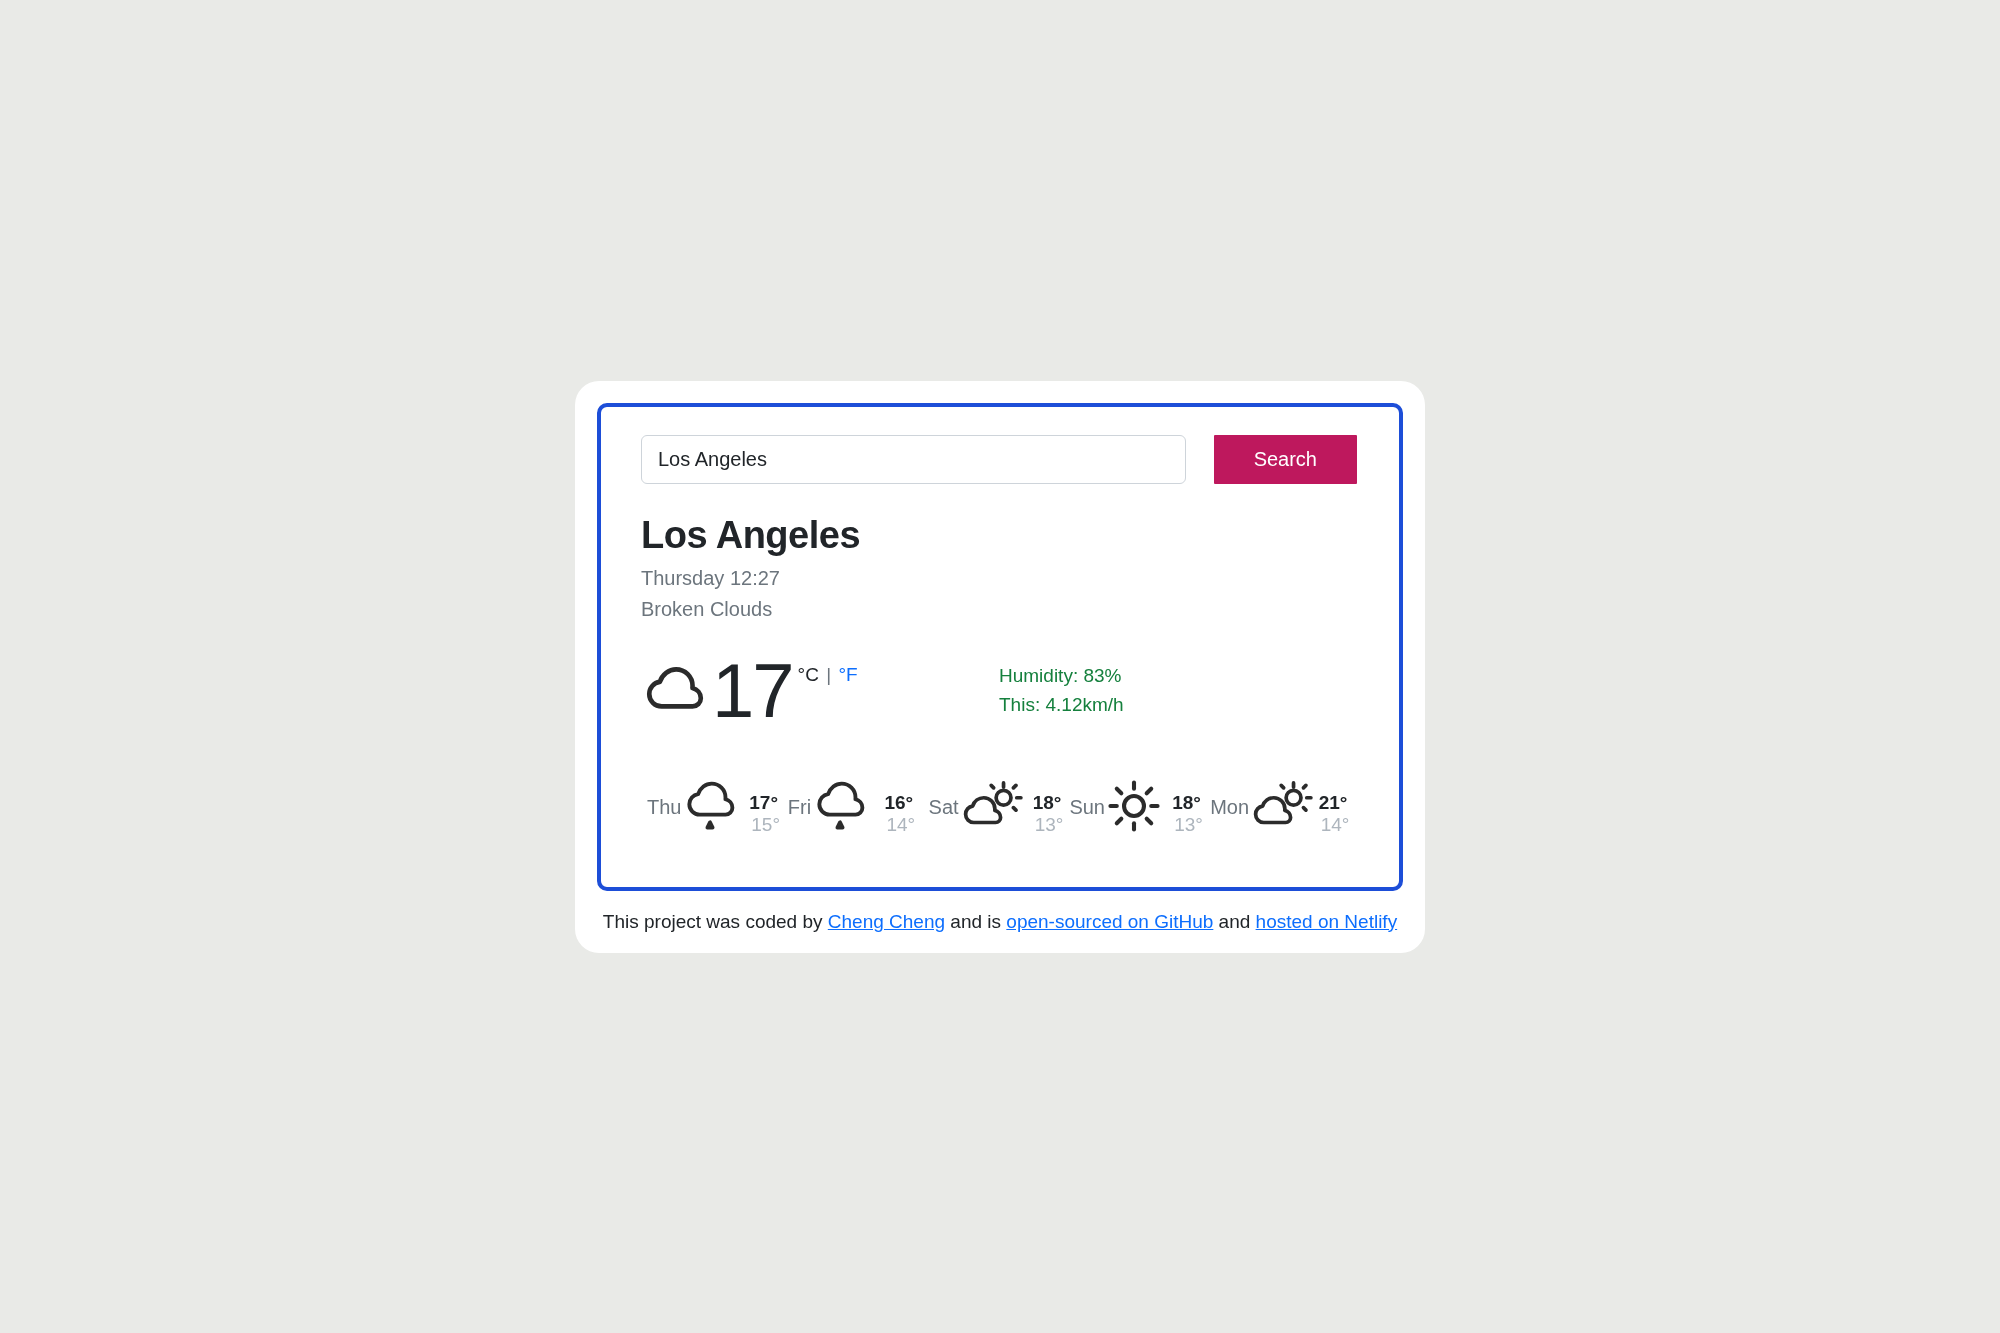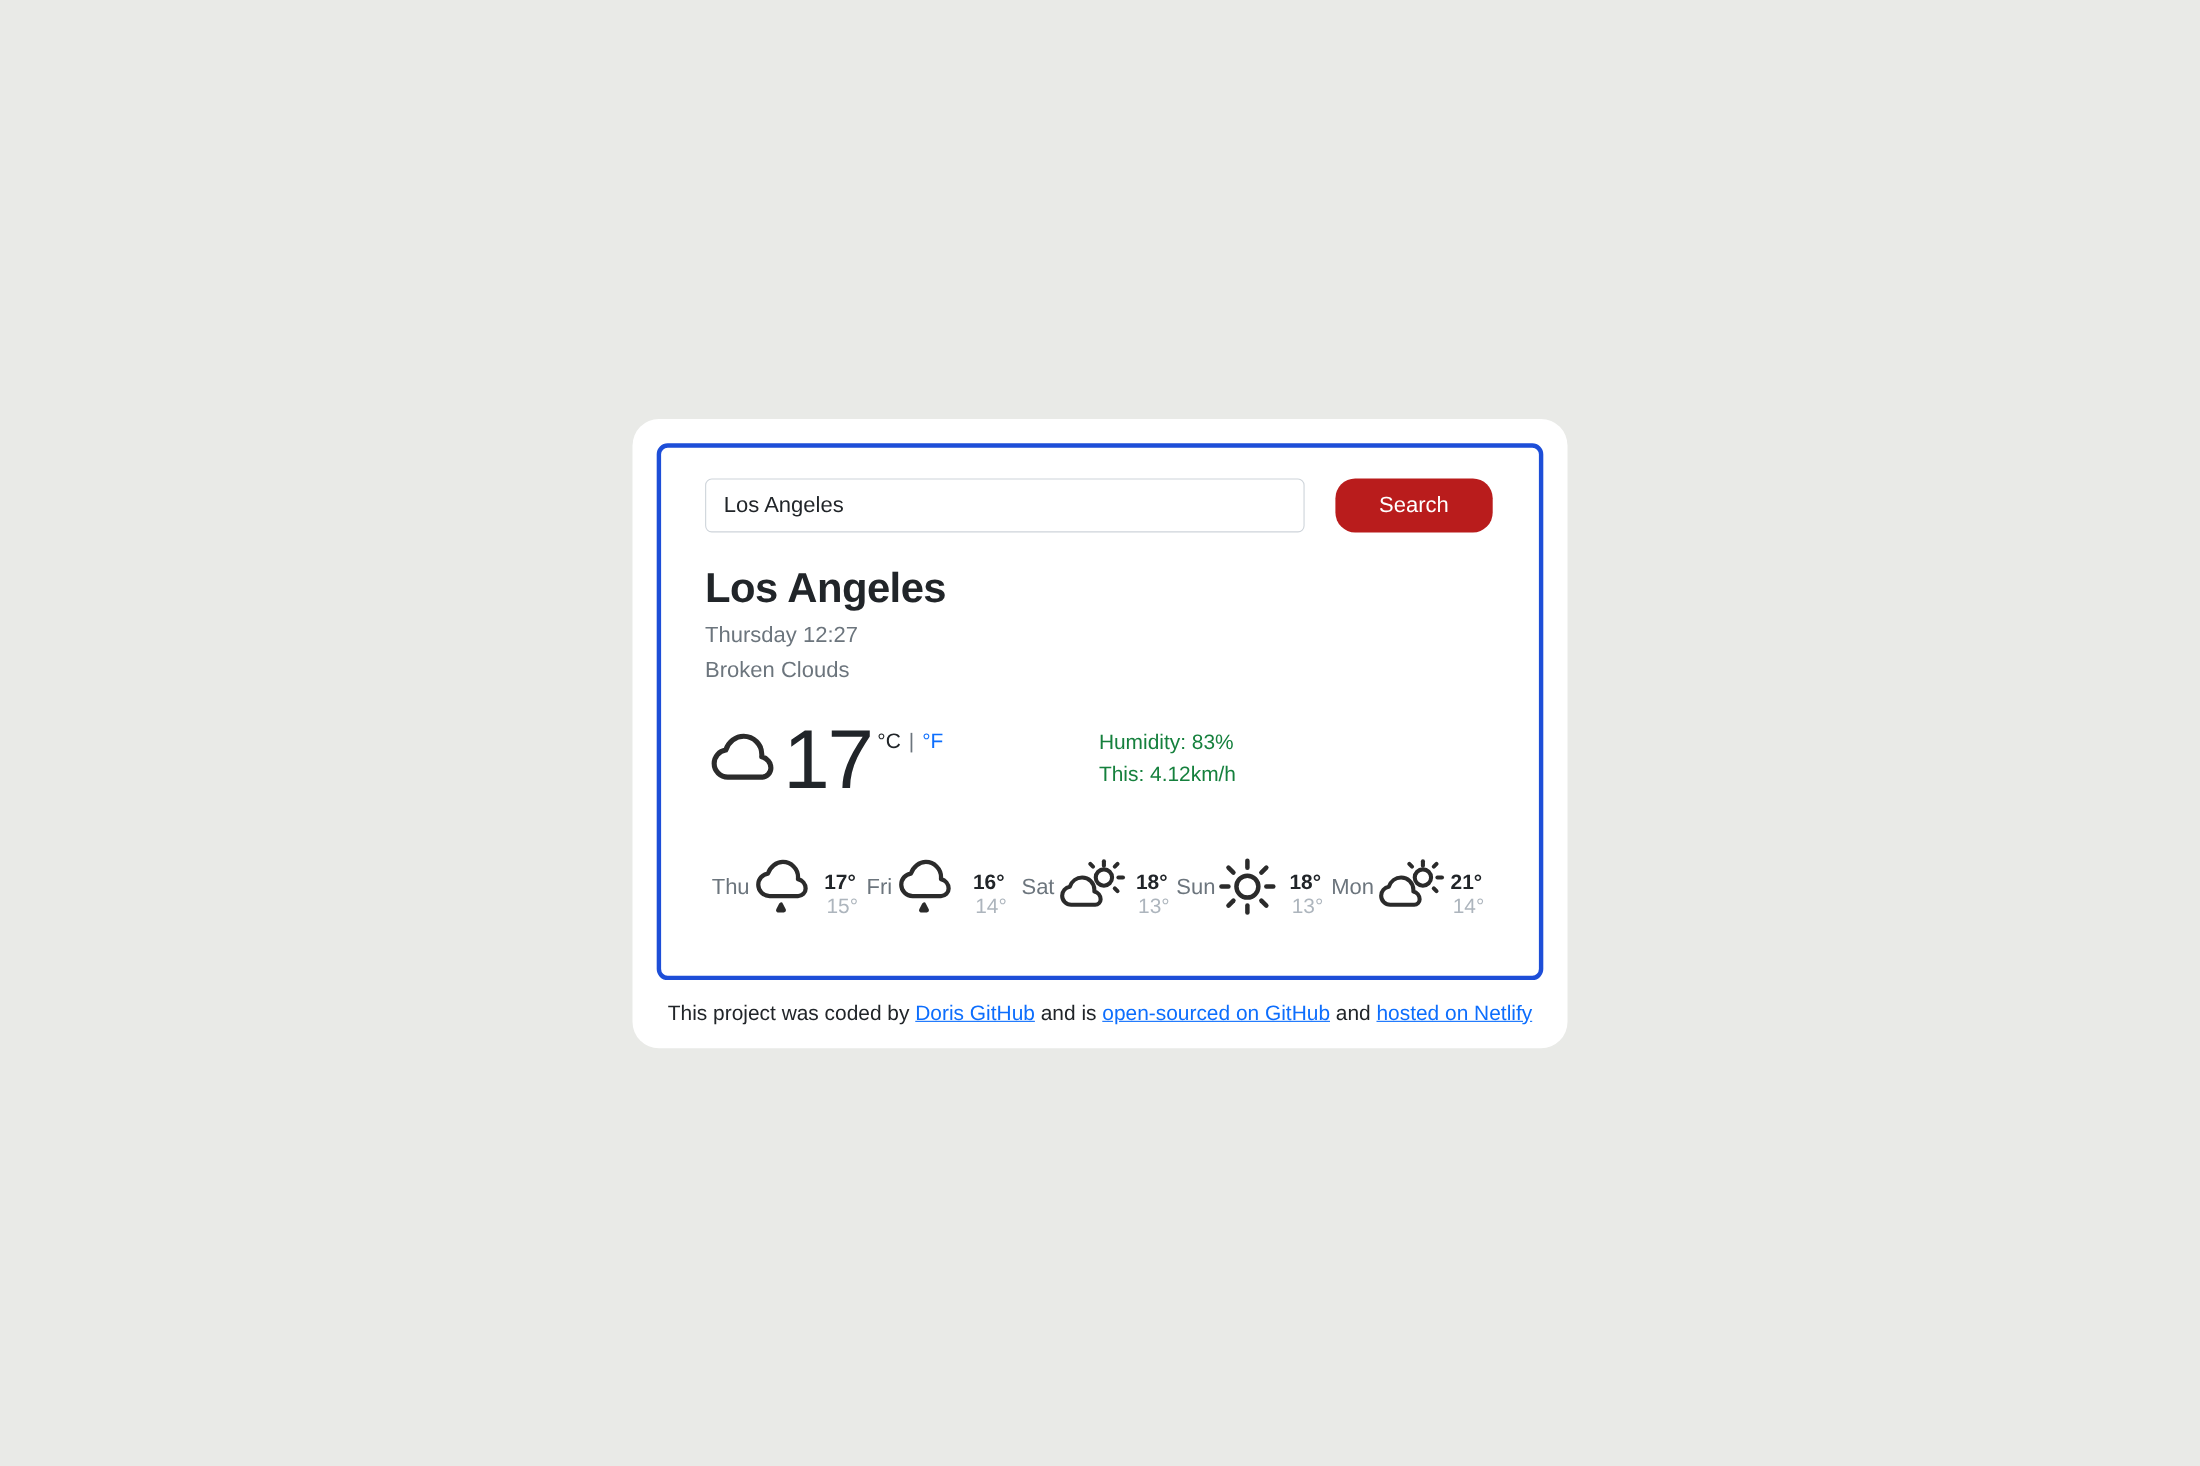--- a/index.html
+++ b/index.html
@@ -32,24 +32,24 @@
   .search-input {
     flex: 1;
     border: 1px solid #ced4da;
     border-radius: 6px;
     padding: 12px 16px;
     font-size: 20px;
     color: #212529;
     outline: none;
   }
   .search-btn {
-    background: #b91c1c;
+    background: #be185d;
     color: #fff;
     border: none;
-    border-radius: 18px;
+    border-radius: 1px;
     padding: 0 40px;
     font-size: 20px;
     cursor: pointer;
   }
   .city-name {
     font-size: 38px;
     font-weight: 700;
     letter-spacing: -0.5px;
     margin-bottom: 6px;
   }
@@ -239,15 +239,15 @@
         <div class="fday-temps">
           <span class="fday-hi">21°</span>
           <span class="fday-lo">14°</span>
         </div>
       </div>
     </div>
 
   </div>
 
   <div class="footer">
-    <span>This project was coded by </span><a>Doris GitHub</a><span> and is </span><a>open-sourced on GitHub</a><span> and </span><a>hosted on Netlify</a>
+    <span>This project was coded by </span><a>Cheng Cheng</a><span> and is </span><a>open-sourced on GitHub</a><span> and </span><a>hosted on Netlify</a>
   </div>
 </div>
 
 </body></html>

